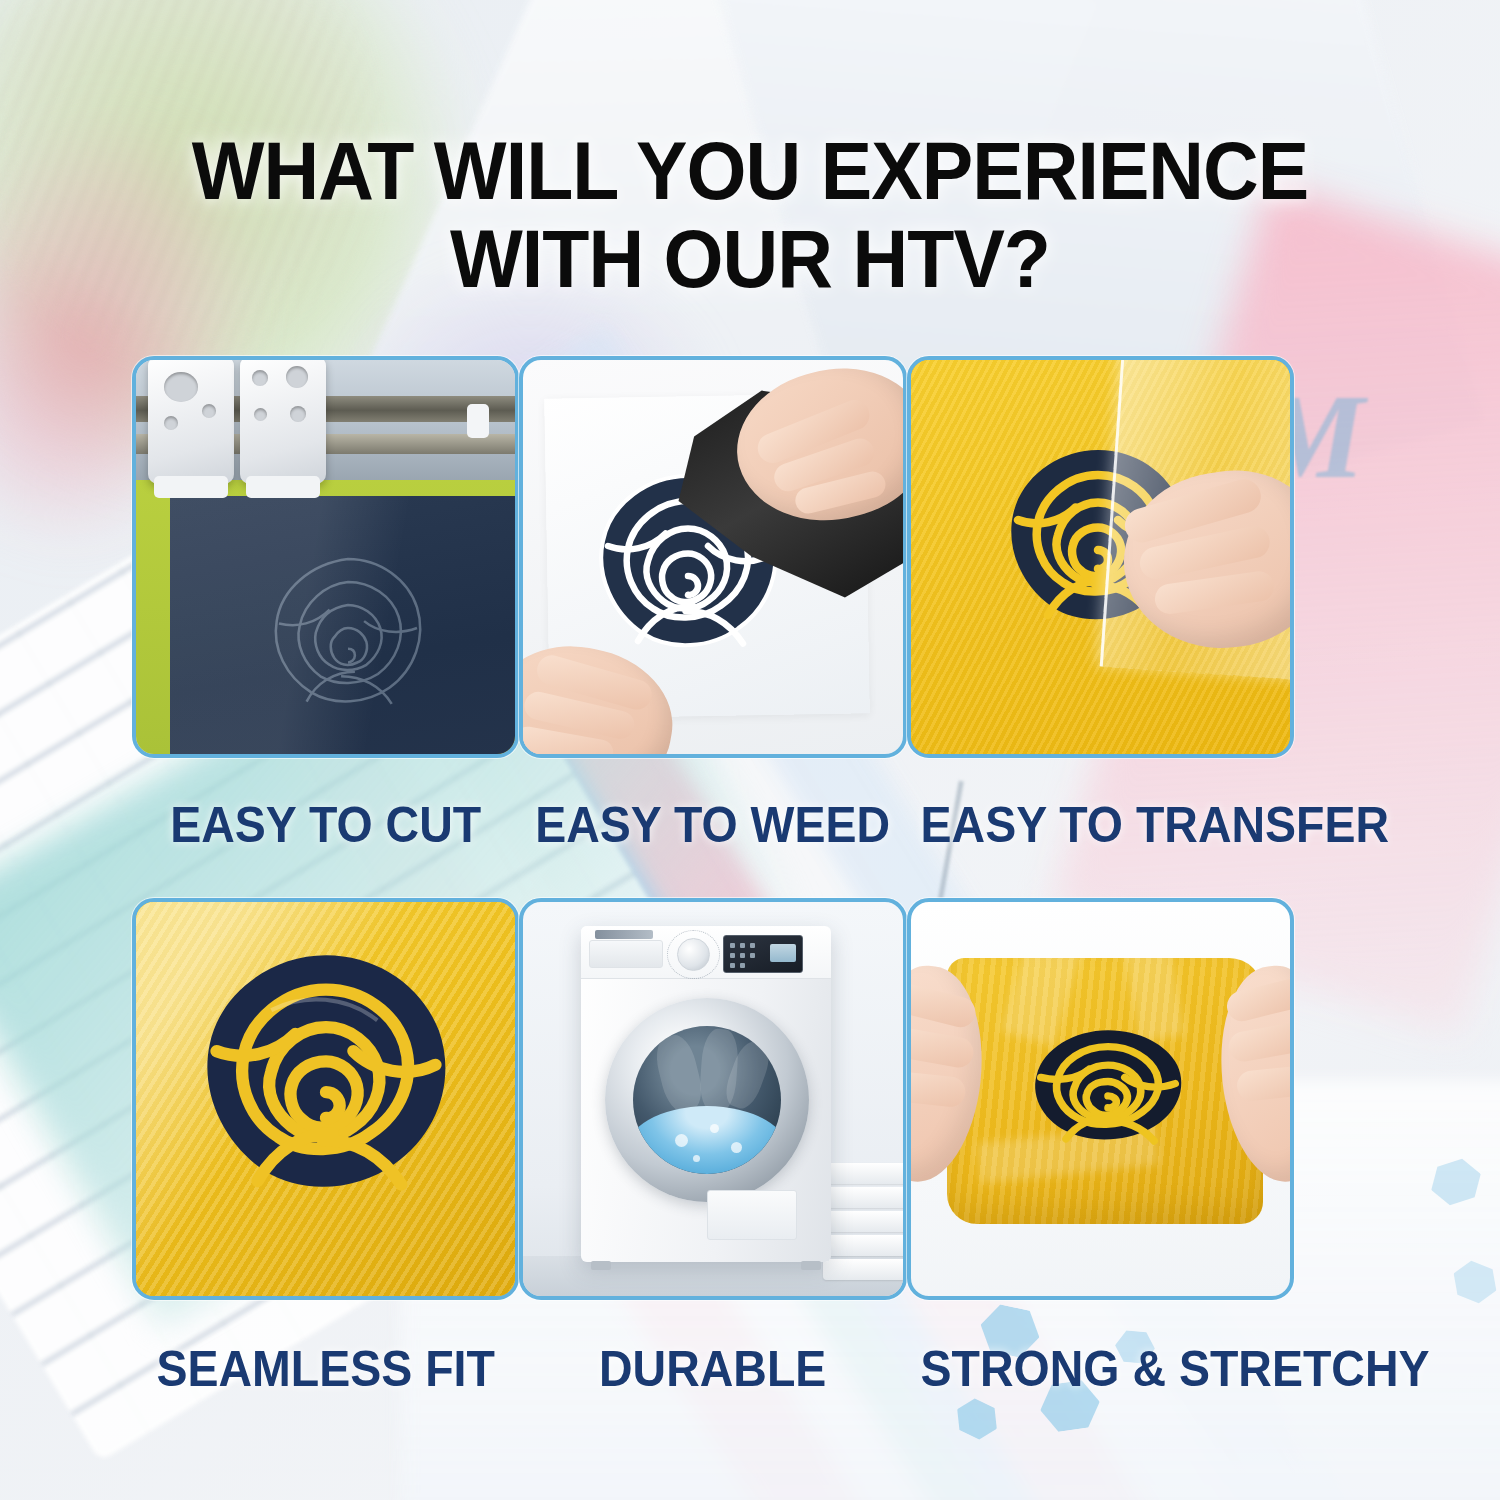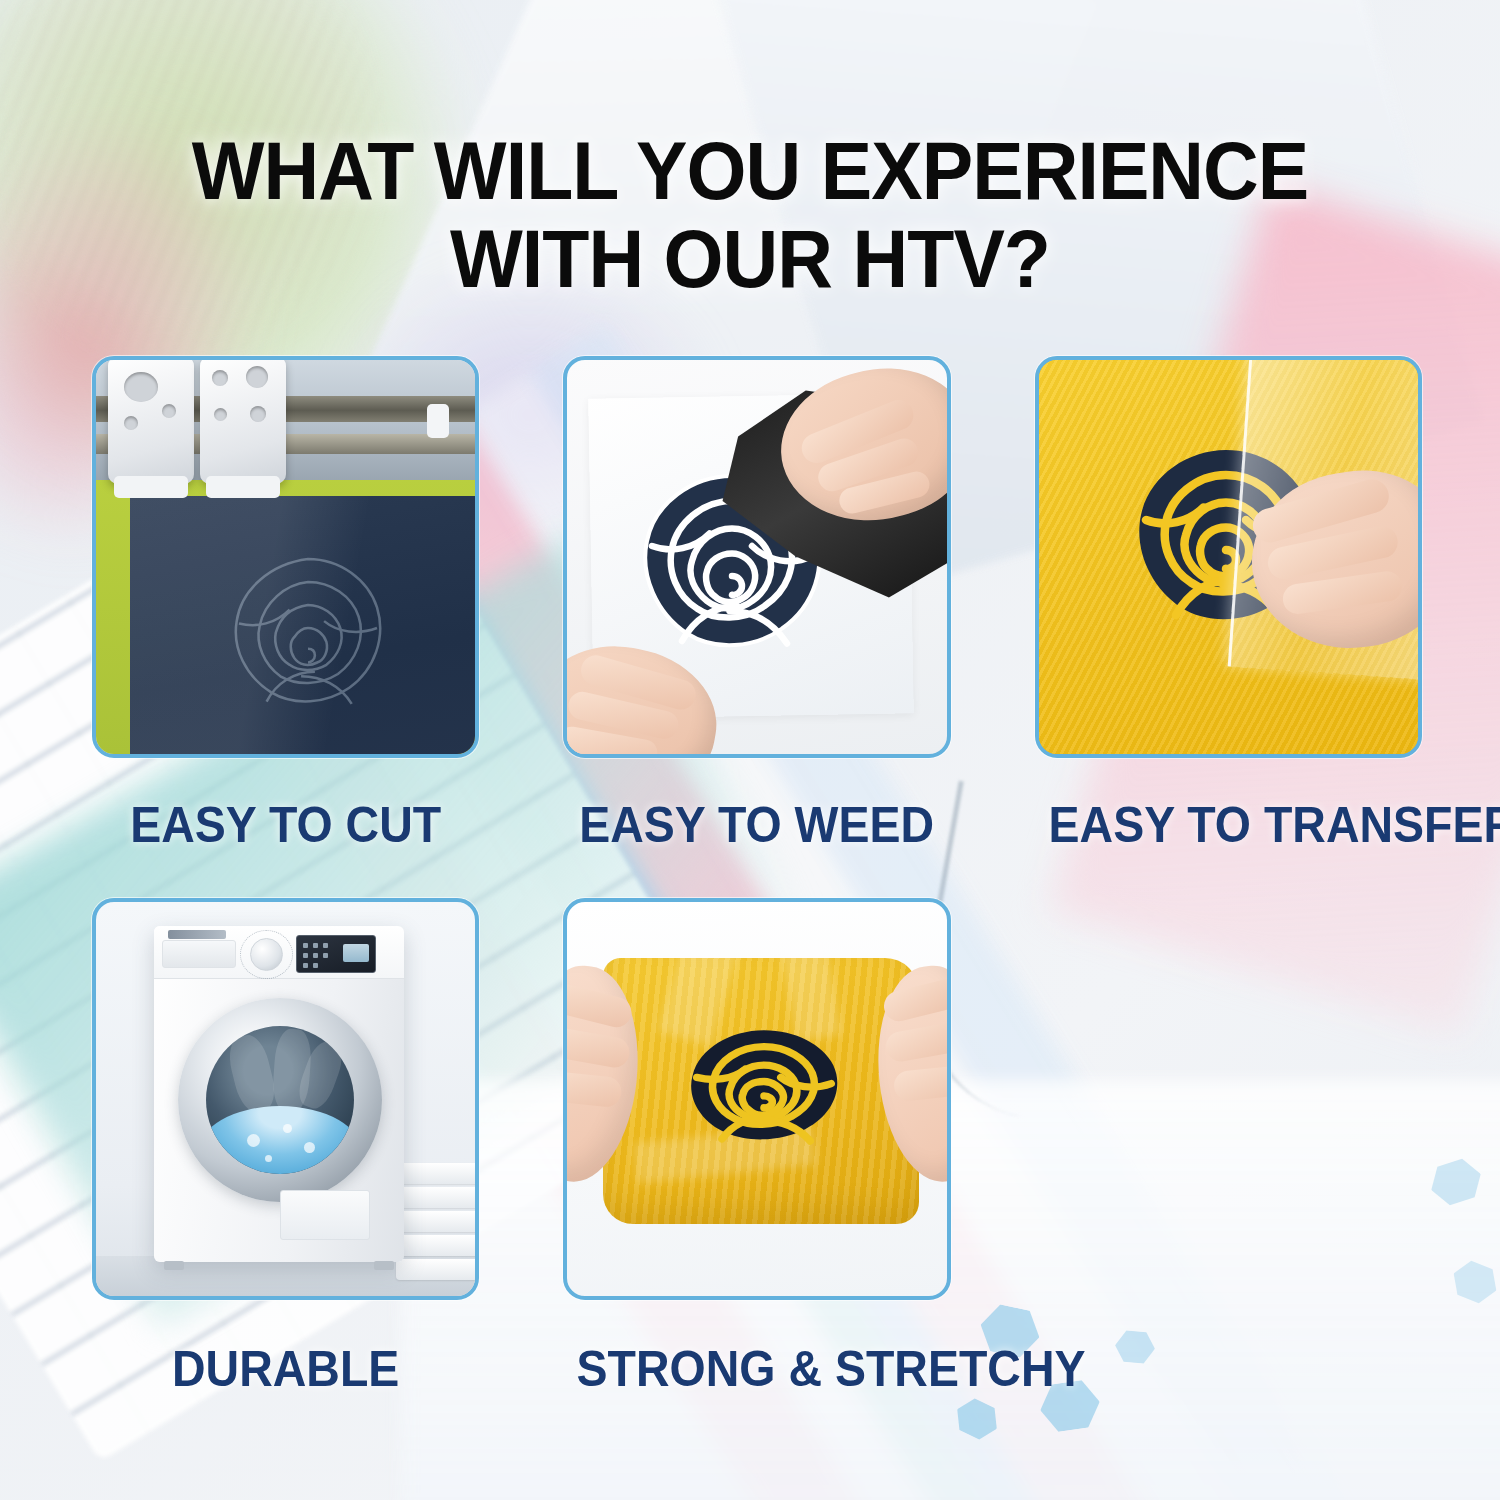--- a/index.html
+++ b/index.html
@@ -133,21 +133,21 @@
     letter-spacing:-1px;
     transform:scaleX(.94);
     text-shadow:0 0 14px rgba(255,255,255,.75), 0 0 30px rgba(255,255,255,.55);
   }
   .headline .l2{display:block;}
 
   .grid{
     position:absolute;left:92px;top:356px;
     width:1330px;
   }
-  .row{display:flex;gap:84px;}
+  .row{display:flex;margin-left:40px;}
   .cell{width:calc((1330px - 168px)/3);}
 
   .panel{
     position:relative;
     height:394px;
     border:4px solid #62b1dd;
     border-radius:22px;
     overflow:hidden;
     background:#fff;
     box-shadow:0 0 0 1px rgba(255,255,255,.6);
@@ -420,20 +420,42 @@
             <div class="finger" style="left:26px;top:104px;width:120px;height:30px;transform:rotate(0deg);"></div>
           </div>
         </div>
         <div class="caption">EASY TO TRANSFER</div>
       </div>
 
     </div>
 
     <div class="row row2" style="margin-top:44px;">
 
+      <div class="cell">
+        <div class="panel p-seam">
+          <div class="seam-fabric"></div>
+          <div class="seam-shine"></div>
+          <div class="seam-rose">
+            <svg class="rose-svg" width="240" height="225" viewBox="0 0 100 100">
+              <path fill="#1b2847" d="M50 8c15 0 28 9 33 22 5 14 0 30-13 39-11 8-27 9-38 2C20 63 13 48 16 34 19 19 34 8 50 8Z"></path>
+              <g fill="none" stroke="#efc225" stroke-width="3.6" stroke-linecap="round">
+                <path d="M50 18c11 0 20 7 23 16 3 10-1 20-10 26-8 6-20 6-27 1-8-5-12-15-10-24C28 27 38 18 50 18Z"></path>
+                <path d="M50 29c7 0 13 5 15 11 2 7-1 14-7 18-5 4-13 4-18 0-5-4-8-10-6-16 2-8 9-13 16-13Z"></path>
+                <path d="M50 39c4 0 8 3 9 7 1 4-1 9-5 11-3 2-8 2-11-1-3-2-4-7-3-10 1-4 5-7 10-7Z"></path>
+                <path d="M50 48c2.5 0 4 2 4 4s-2 4-4 3.5"></path>
+                <path d="M18 36c8 3 17 1 23-5M82 40c-8 4-18 2-24-4M30 74c5-9 13-14 22-14M72 75c-6-9-14-13-23-13"></path>
+              </g>
+              <g fill="none" stroke="rgba(255,255,255,.25)" stroke-width="1.2">
+                <path d="M34 24c10-5 22-4 31 3"></path>
+              </g>
+            </svg>
+          </div>
+        </div>
+        <div class="caption">SEAMLESS FIT</div>
+      </div>
 
       <div class="cell">
         <div class="panel p-wash">
           <div class="wm-floor"></div>
           <div class="towels">
             <div class="towel" style="bottom:0;"></div>
             <div class="towel" style="bottom:24px;"></div>
             <div class="towel" style="bottom:48px;"></div>
             <div class="towel" style="bottom:72px;"></div>
             <div class="towel" style="bottom:96px;"></div>

